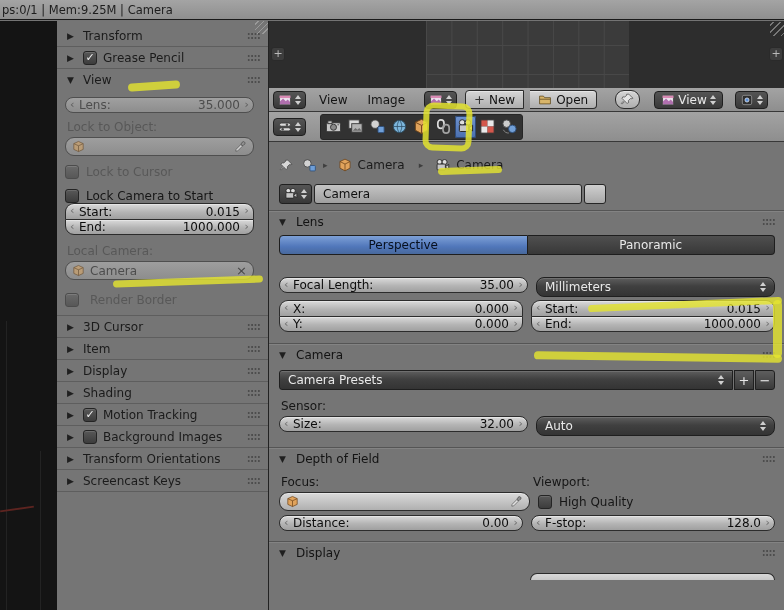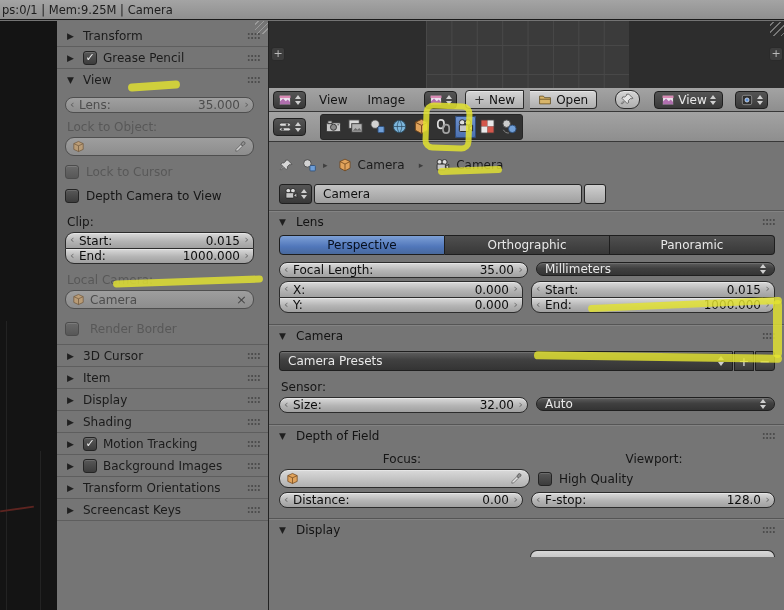--- a/index.html
+++ b/index.html
@@ -44,21 +44,21 @@
   .slider::after{content:"›";position:absolute;right:4px;top:0px;color:rgba(30,30,30,.5);font-size:11px;}
   .slider.dis{background:linear-gradient(#a0a0a0,#8d8d8d);color:#4d4d4d;border-color:#4f4f4f;box-shadow:none;}
   .stack{border-radius:0;gap:31px;}
   .stack.top{border-radius:9px 9px 0 0;border-bottom-width:0;}
   .stack.bot{border-radius:0 0 9px 9px;}
   .objfield{position:relative;height:19px;border-radius:9px;border:1px solid #2c2c2c;
     background:linear-gradient(#dadada,#b0b0b0);display:flex;align-items:center;gap:5px;
     padding:0 6px;color:#0d0d0d;box-shadow:inset 0 1px 0 rgba(255,255,255,.35);}
   .objfield.dis{background:linear-gradient(#9e9e9e,#8d8d8d);color:#4d4d4d;border-color:#4f4f4f;box-shadow:none;}
   .objfield .tail{margin-left:auto;}
-  .dark-btn{height:14px;border-radius:8px;border:1px solid #1f1f1f;
+  .dark-btn{height:20px;border-radius:8px;border:1px solid #1f1f1f;
     background:linear-gradient(#5e5e5e,#404040 45%,#343434);color:#e9e9e9;
     display:flex;align-items:center;gap:5px;padding:0 8px;
     box-shadow:inset 0 1px 0 rgba(255,255,255,.12);}
   .ud{display:flex;flex-direction:column;gap:2px;margin-left:auto;flex:0 0 auto;}
   .ud i{display:block;width:0;height:0;border-left:3.5px solid transparent;border-right:3.5px solid transparent;}
   .ud .up{border-bottom:4px solid #cfcfcf;}
   .ud .dn{border-top:4px solid #cfcfcf;}
   .chk-row{display:flex;align-items:center;gap:7px;}
   .btn-light{height:19px;border-radius:9px;border:1px solid #2c2c2c;
     background:linear-gradient(#d6d6d6,#aeaeae);display:flex;align-items:center;gap:4px;
@@ -161,23 +161,22 @@
               <path d="M9.4 5.6l1.5-1.5c.2-1 .9-1.9 2-1.9 1.3 0 2.4 1.1 2.4 2.4 0 1.1-.9 1.8-1.9 2l-1.5 1.5z" fill="#8f8f8f" stroke="#3c3c3c" stroke-width=".8"></path>
             </svg>
         </span>
       </div>
       <div class="chk-row" style="margin-top:9px;">
         <span class="cb dis"></span>
         <span class="lbl dis" style="margin:0;">Lock to Cursor</span>
       </div>
       <div class="chk-row" style="margin-top:10px;">
         <span class="cb"></span>
-        <span style="color:#161616">Depth Camera to View</span>
-      </div>
-      <div class="lbl" style="margin-top:12px;">Clip:</div>
+        <span style="color:#161616">Lock Camera to Start</span>
+      </div>
       <div class="slider stack top">
         <span>Start:</span>
         <span>0.015</span>
       </div>
       <div class="slider stack bot">
         <span>End:</span>
         <span>1000.000</span>
       </div>
       <div class="lbl dis" style="margin-top:9px;">Local Camera:</div>
       <div class="objfield dis">
@@ -444,29 +443,26 @@
       <div class="phdr">
         <span class="tri">▼</span>
         <span>Lens</span>
         <span class="dots"></span>
       </div>
 
       <div class="modes">
         <div class="mode first active">
             <span>Perspective</span>
           </div>
-        <div class="mode">
-            <span>Orthographic</span>
-          </div>
         <div class="mode last">
             <span>Panoramic</span>
           </div>
       </div>
 
-      <div class="row2" style="margin-top:7px;">
+      <div class="row2" style="margin-top:22px;">
         <div class="col slider">
           <span>Focal Length:</span>
           <span>35.00</span>
         </div>
         <div class="col dark-btn">
           <span>Millimeters</span>
           <span class="ud">
               <i class="up"></i>
               <i class="dn"></i>
             </span>
@@ -532,21 +528,21 @@
         </div>
       </div>
 
       <div class="sep" style="margin-top:11px;"></div>
       <div class="phdr">
         <span class="tri">▼</span>
         <span>Depth of Field</span>
         <span class="dots"></span>
       </div>
 
-      <div class="row2" style="margin-top:5px;text-align:center;">
+      <div class="row2" style="margin-top:5px;">
         <div class="col lbl" style="margin:0 0 0 2px;">Focus:</div>
         <div class="col lbl" style="margin:0 0 0 2px;">Viewport:</div>
       </div>
       <div class="row2" style="margin-top:3px;">
         <div class="col objfield">
           <svg width="13" height="13" viewBox="0 0 18 18">
               <path d="M9 2l6.5 3v8L9 16l-6.5-3V5z" fill="#e0a35c" stroke="#6e441a"></path>
               <path d="M2.5 5L9 8l6.5-3M9 8v8" stroke="#6e441a" fill="none"></path>
             </svg>
           <span class="tail">

